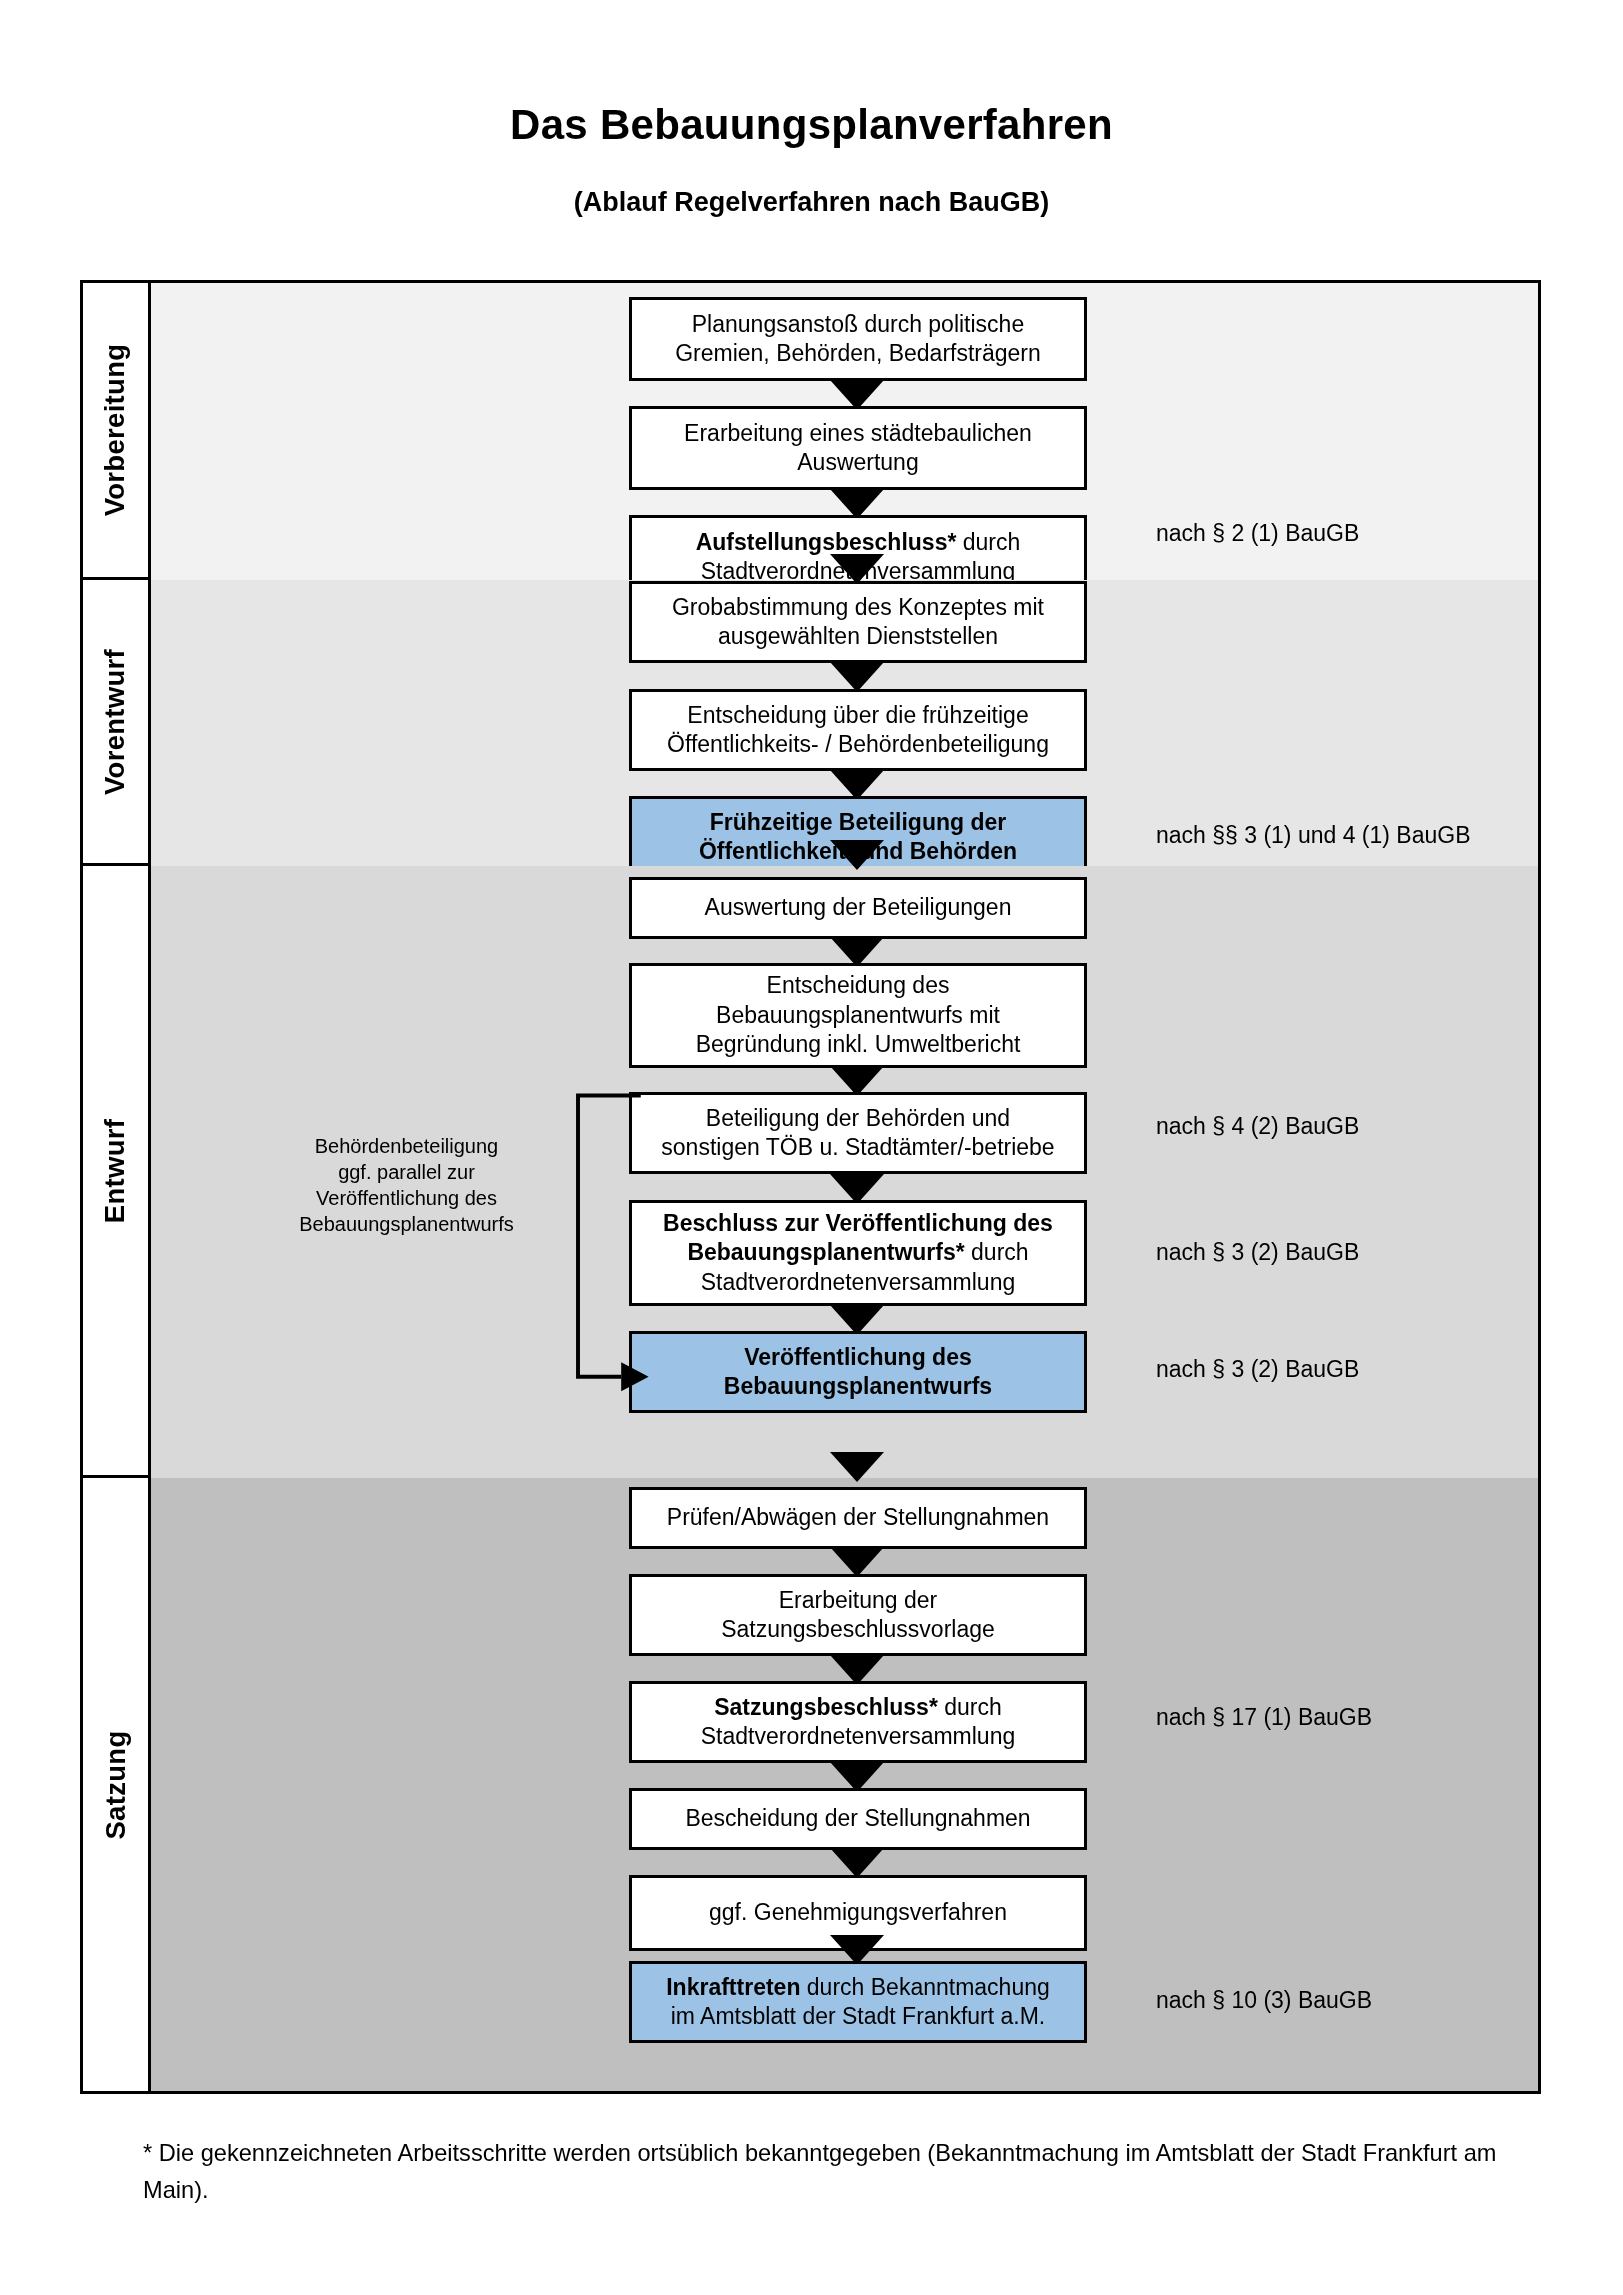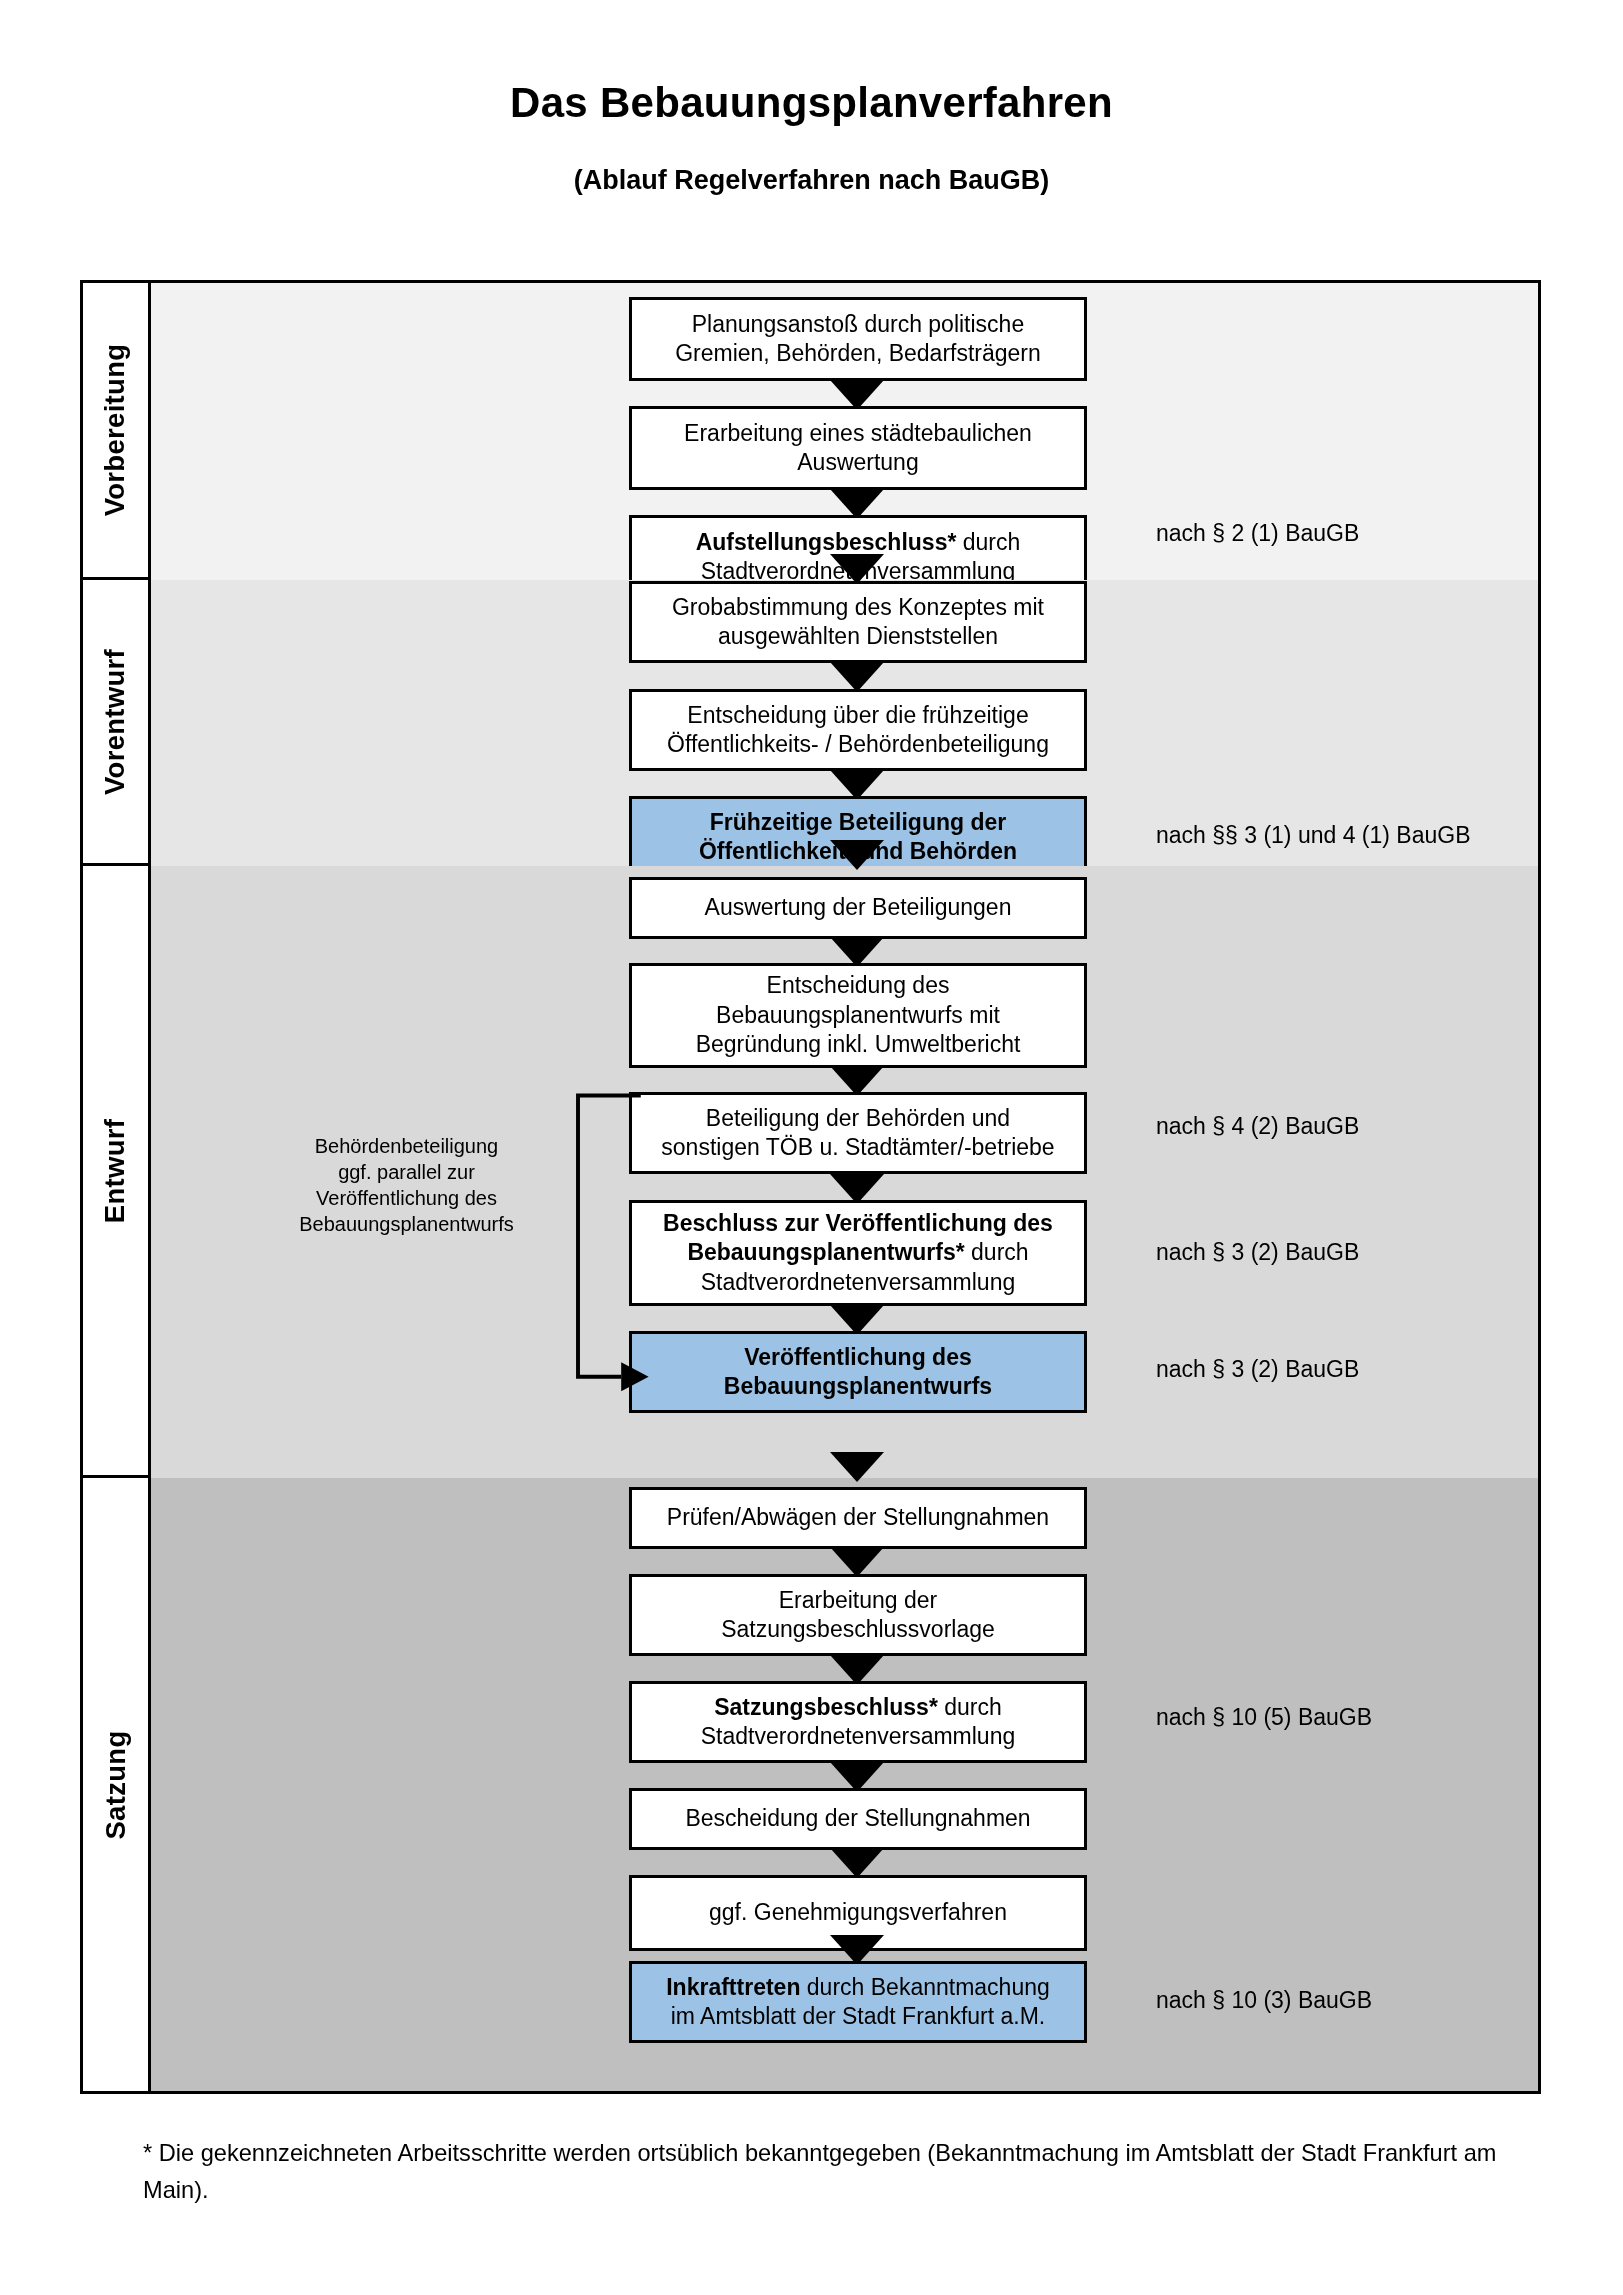--- a/index.html
+++ b/index.html
@@ -12,21 +12,21 @@
     height: 2295px;
     font-family: "Liberation Sans", sans-serif;
     color: #000000;
     position: relative;
     overflow: hidden;
   }
 
   
   #header {
     text-align: center;
-    padding-top: 79px;
+    padding-top: 101px;
   }
   #doc-title {
     font-size: 42px;
     font-weight: bold;
     letter-spacing: 0.3px;
     margin: 0;
   }
   #doc-subtitle {
     font-size: 27px;
     font-weight: bold;
@@ -309,21 +309,21 @@
         <span>ggf. Genehmigungsverfahren</span>
       </div>
       <div class="down-arrow" style="left:679px; top:457px;"></div>
 
       <div class="flow-box highlight" style="left:478px; top:483px; width:458px; height:82px;">
         <span>
           <b>Inkrafttreten</b><span> durch Bekanntmachung</span><br><span>im Amtsblatt der Stadt Frankfurt a.M.</span>
         </span>
       </div>
 
-      <div class="ref-text" style="left:1005px; top:226px;">nach § 10 (5) BauGB</div>
+      <div class="ref-text" style="left:1005px; top:226px;">nach § 17 (1) BauGB</div>
       <div class="ref-text" style="left:1005px; top:509px;">nach § 10 (3) BauGB</div>
     </div>
 
   </div>
 </div>
 
 <div id="footnote">* Die gekennzeichneten Arbeitsschritte werden ortsüblich bekanntgegeben (Bekanntmachung im Amtsblatt  der Stadt Frankfurt am Main).</div>
 
 
 </body></html>

